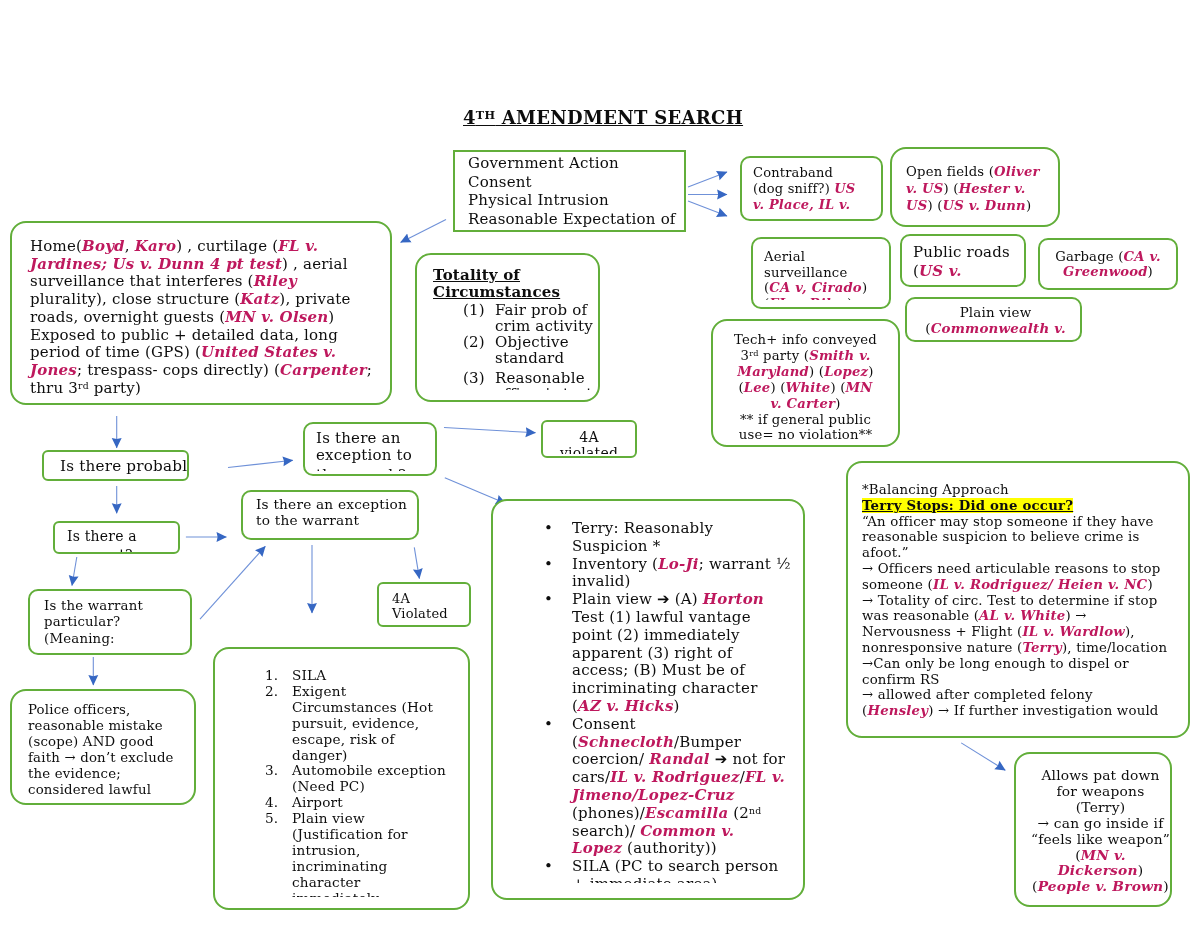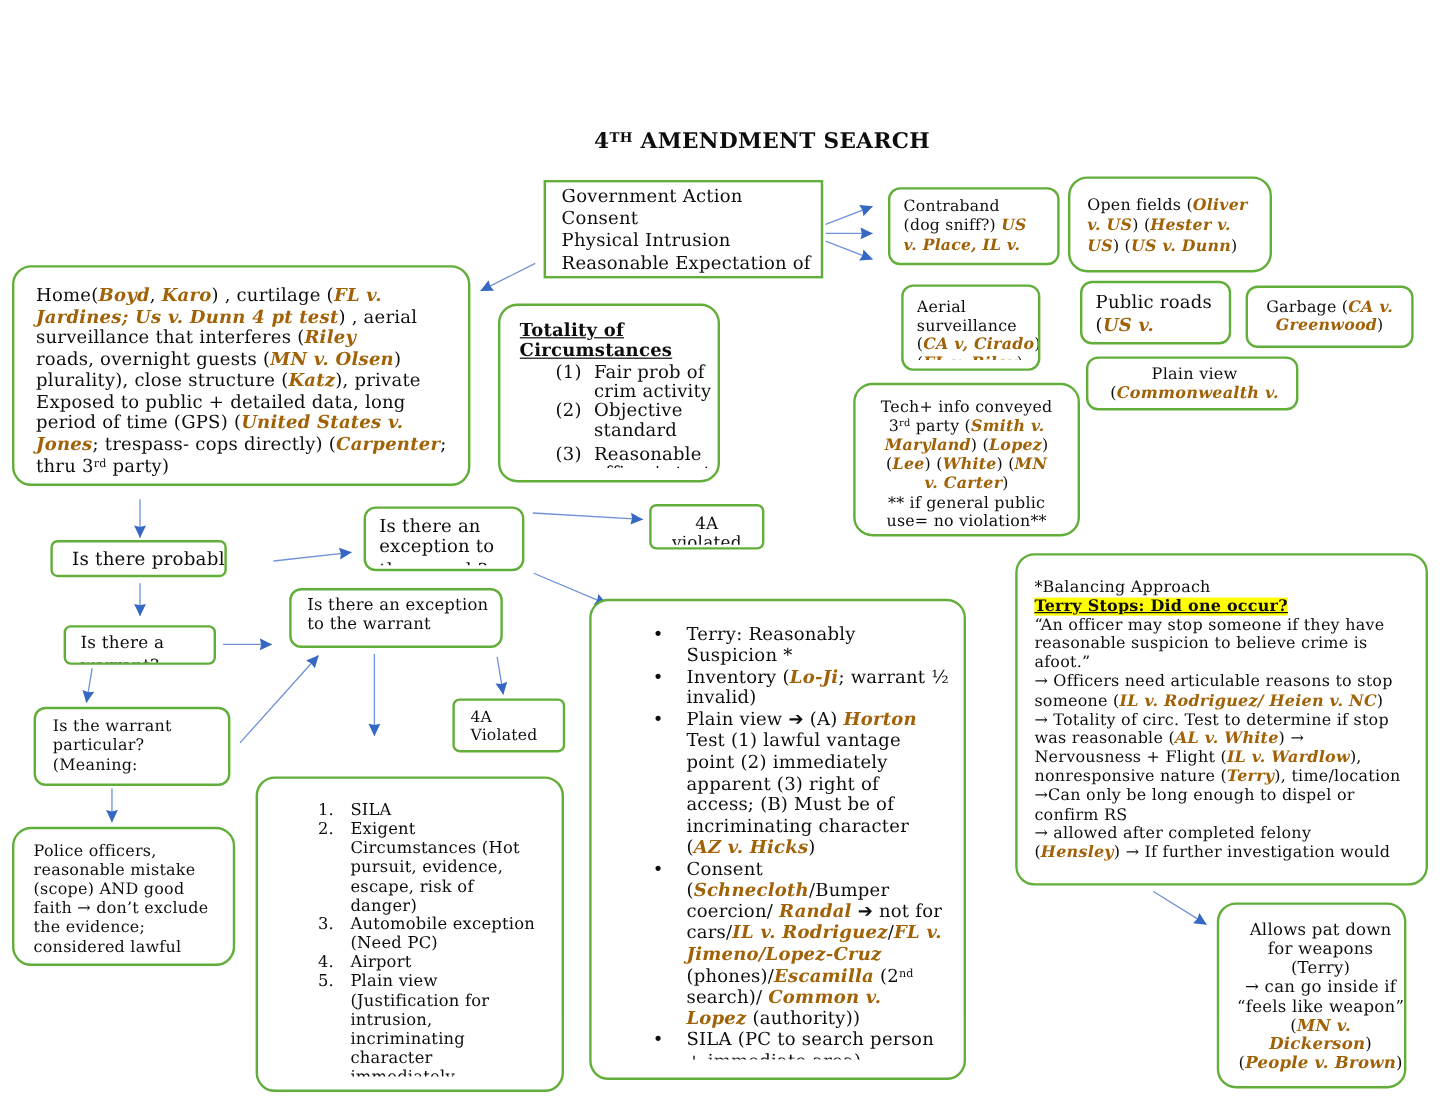--- a/index.html
+++ b/index.html
@@ -7,39 +7,39 @@
        font-family:"DejaVu Serif",serif;color:#0d0d0d;letter-spacing:0.2px;
        -webkit-font-smoothing:antialiased;}
   .canvas{position:absolute;left:0;top:0;width:1200px;height:927px;}
   svg.arrows{position:absolute;left:0;top:0;width:1200px;height:927px;overflow:visible;}
   .box{position:absolute;border:2.5px solid #62ae3a;background:#fff;box-sizing:border-box;overflow:hidden;}
   .r0{border-radius:0;}
   .r1{border-radius:16px;}
   .r2{border-radius:6px;}
   .r3{border-radius:10px;}
   .title{position:absolute;font-family:"DejaVu Serif",serif;font-weight:bold;
-         letter-spacing:.4px;white-space:nowrap;margin-left:32px;}
-  .cs{color:#a16207;font-weight:bold;font-style:italic;}
+         text-decoration:underline;letter-spacing:.4px;white-space:nowrap;}
+  .cs{color:#be185d;font-weight:bold;font-style:italic;}
   sup{font-size:.62em;vertical-align:.45em;line-height:0;}
   .bt{position:absolute;}
   .hl{background:#ffff00;font-weight:bold;text-decoration:underline;}
   .hdr{font-weight:bold;text-decoration:underline;display:inline-block;}
 
   .title{left:463px;top:107px;font-size:18px;letter-spacing:0.3px;}
 
   #b-root{left:453px;top:150px;width:233px;height:82px;}
   #b-root .bt{left:13px;top:2px;width:230px;font-size:15px;line-height:18.6px;white-space:nowrap;}
 
   #b-contraband{left:740px;top:156px;width:143px;height:65px;padding-left:20px;}
   #b-contraband .bt{left:11px;top:7px;width:140px;font-size:13px;line-height:16.1px;white-space:nowrap;}
 
   #b-open{left:890px;top:147px;width:170px;height:80px;}
   #b-open .bt{left:14px;top:14px;width:180px;font-size:13.2px;line-height:17px;white-space:nowrap;}
 
-  #b-aerial{left:751px;top:237px;width:116px;height:72px;}
+  #b-aerial{left:751px;top:237px;width:140px;height:72px;}
   #b-aerial .bt{left:11px;top:10px;width:150px;height:51px;overflow:hidden;font-size:13.2px;line-height:15.7px;white-space:nowrap;}
 
   #b-roads{left:900px;top:234px;width:126px;height:53px;}
   #b-roads .bt{left:11px;top:7px;width:150px;height:40px;overflow:hidden;font-size:15px;line-height:19.2px;white-space:nowrap;}
 
   #b-garbage{left:1038px;top:238px;width:140px;height:52px;}
   #b-garbage .bt{left:0px;top:10px;width:136px;font-size:13.2px;line-height:14.6px;text-align:center;white-space:nowrap;}
 
   #b-plainview{left:905px;top:297px;width:177px;height:45px;}
   #b-plainview .bt{left:0px;top:7px;width:177px;height:29px;overflow:hidden;font-size:13.4px;line-height:14.6px;text-align:center;white-space:nowrap;}
@@ -194,22 +194,22 @@
         <div><span>** if general public</span></div>
         <div><span>use= no violation**</span></div>
       </div>
   </div>
 
   <div class="box r1" id="b-home">
     <div class="bt">
         <div><span>Home(</span><span class="cs">Boyd</span><span>, </span><span class="cs">Karo</span><span>) , curtilage (</span><span class="cs">FL v.</span></div>
         <div><span class="cs">Jardines; Us v. Dunn 4 pt test</span><span>) , aerial</span></div>
         <div><span>surveillance that interferes (</span><span class="cs">Riley</span></div>
+        <div><span>plurality), close structure (</span><span class="cs">Katz</span><span>), private</span></div>
         <div><span>roads, overnight guests (</span><span class="cs">MN v. Olsen</span><span>)</span></div>
-        <div><span>plurality), close structure (</span><span class="cs">Katz</span><span>), private</span></div>
         <div><span>Exposed to public + detailed data, long</span></div>
         <div><span>period of time (GPS) (</span><span class="cs">United States v.</span></div>
         <div><span class="cs">Jones</span><span>; trespass- cops directly) (</span><span class="cs">Carpenter</span><span>;</span></div>
         <div><span>thru 3</span><sup>rd</sup><span> party)</span></div>
       </div>
   </div>
 
   <div class="box r1" id="b-totality">
     <div class="bt">
       <div class="hdr">Totality of</div>

